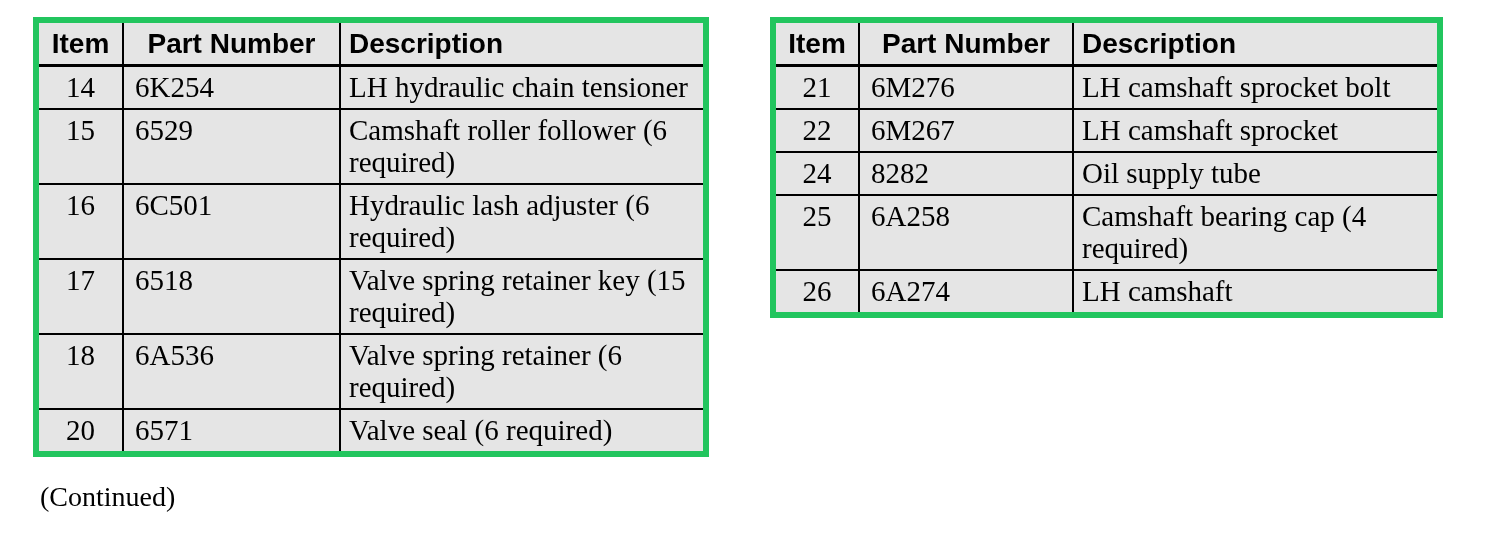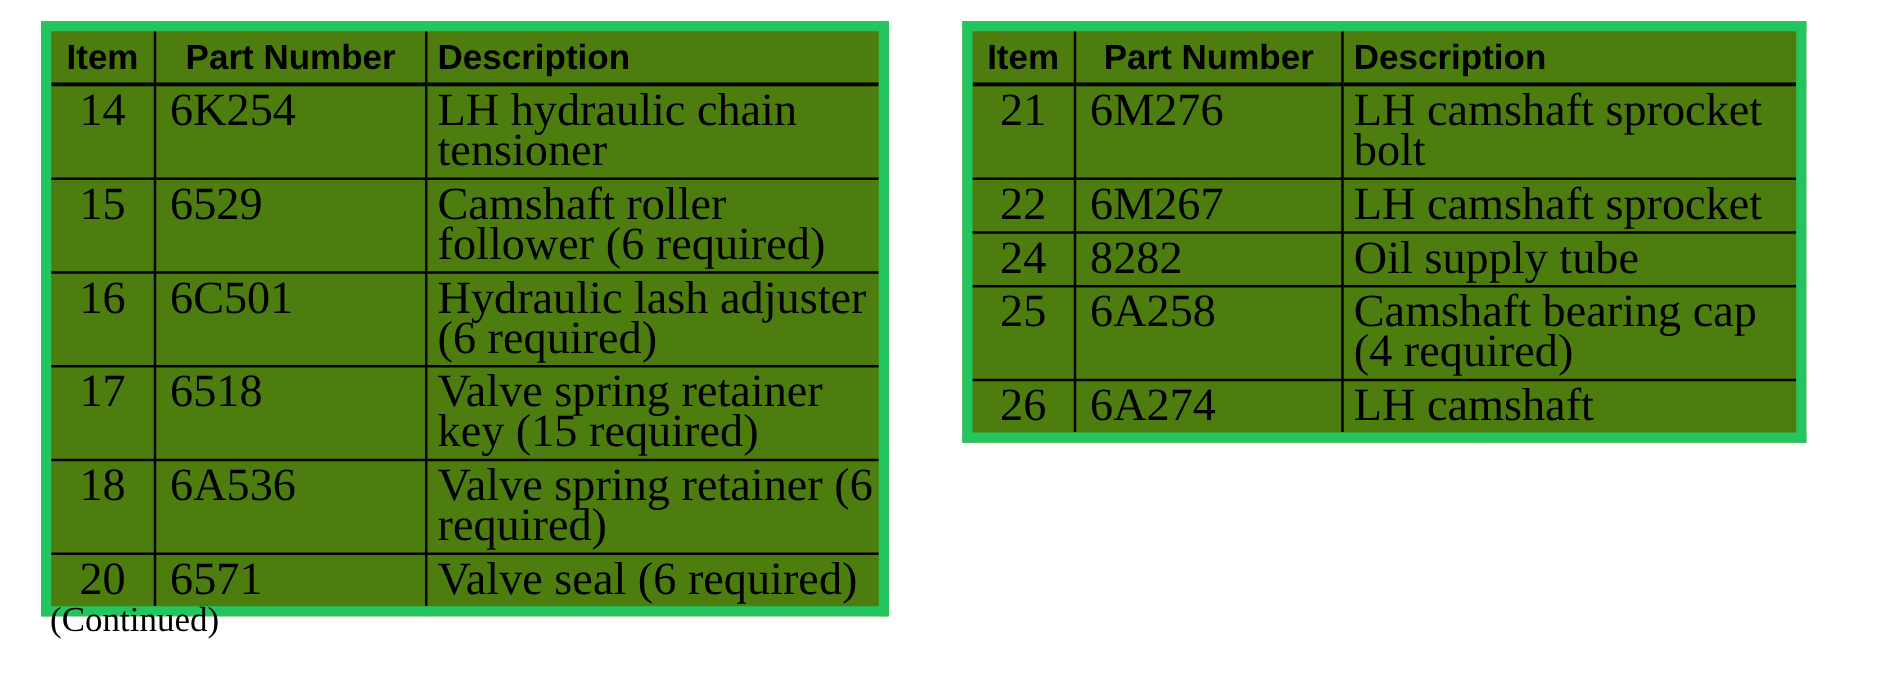--- a/index.html
+++ b/index.html
@@ -12,22 +12,22 @@
     background: #ffffff;
     position: relative;
     font-family: "Liberation Serif", serif;
     color: #000000;
     overflow: hidden;
   }
   table.parts-table {
     position: absolute;
     border-collapse: collapse;
     table-layout: fixed;
-    background: #4d7c0f;
-    border: 8px solid #22c55e;
+    background: #e5e5e5;
+    border: 6px solid #22c55e;
   }
   #left-table  { left: 33px;  top: 17px; width: 670px; }
   #right-table { left: 770px; top: 17px; width: 667px; }
 
   .parts-table th, .parts-table td {
     border: 2px solid #000000;
     vertical-align: top;
     overflow: hidden;
   }
   .parts-table th {
@@ -38,21 +38,21 @@
     padding: 5px 4px 5px 8px;
     text-align: left;
     border-bottom-width: 3px;
     height: 43px;
     box-sizing: border-box;
   }
   .parts-table th.col-item,
   .parts-table th.col-pn { text-align: center; padding-left: 0; padding-right: 0; }
 
   .parts-table td {
-    font-size: 37px;
+    font-size: 29px;
     line-height: 32px;
     padding: 4px 3px 5px 8px;
     box-sizing: border-box;
   }
   .parts-table td.item-cell { text-align: center; padding-left: 0; padding-right: 0; }
   .parts-table td.pn-cell   { padding-left: 11px; }
   .parts-table td.desc-cell { padding-left: 8px; }
 
   tr.r-single { height: 43px; }
   tr.r-double { height: 72px; }

